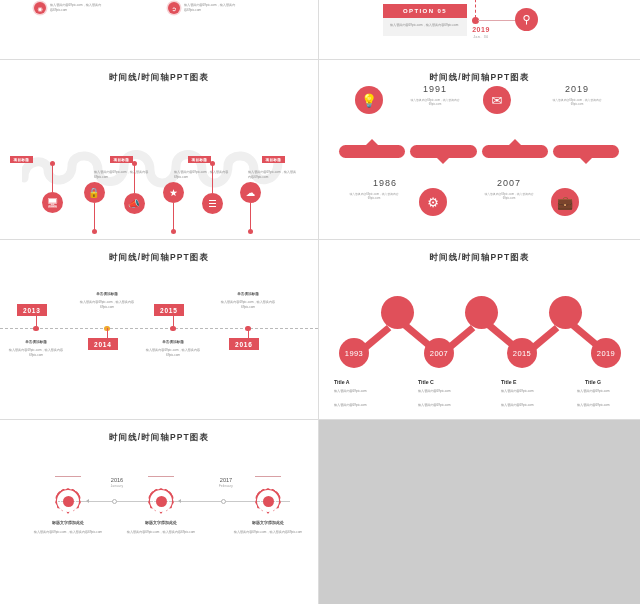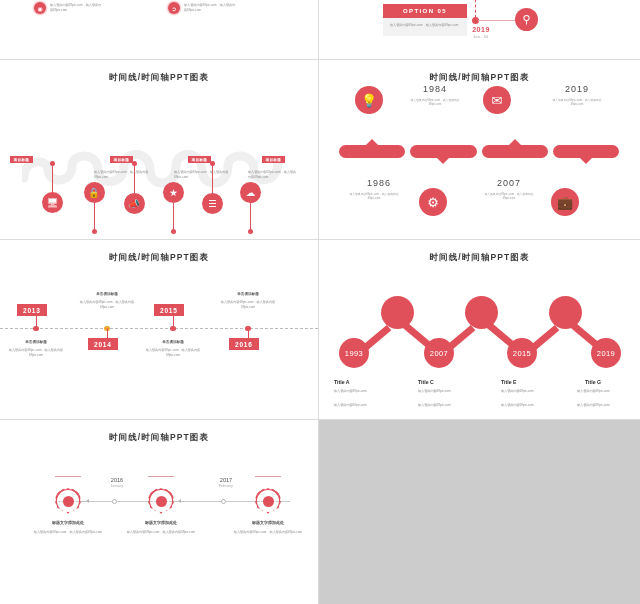--- a/index.html
+++ b/index.html
@@ -240,28 +240,28 @@
         </div>
       <div class="bar">
           <span class="tri-up"></span>
         </div>
       <div class="bar">
           <span class="tri-dn"></span>
         </div>
     </div>
 
     <div class="b-icon" style="left:36px; top:26px;">💡</div>
-    <div class="b-year" style="left:86px; top:24px;">1984</div>
+    <div class="b-year" style="left:86px; top:24px;">1991</div>
     <div class="b-txt tiny" style="left:90px; top:38px;">输入替换内容69pic.com，输入替换内容69pic.com</div>
 
     <div class="b-icon" style="left:164px; top:26px;">✉</div>
     <div class="b-year" style="left:228px; top:24px;">2019</div>
     <div class="b-txt tiny" style="left:232px; top:38px;">输入替换内容69pic.com，输入替换内容69pic.com</div>
 
-    <div class="b-year" style="left:30px; top:118px;">1986</div>
+    <div class="b-year" style="left:36px; top:118px;">1986</div>
     <div class="b-txt tiny" style="left:29px; top:132px;">输入替换内容69pic.com，输入替换内容69pic.com</div>
     <div class="b-icon" style="left:100px; top:128px;">⚙</div>
 
     <div class="b-year" style="left:160px; top:118px;">2007</div>
     <div class="b-txt tiny" style="left:164px; top:132px;">输入替换内容69pic.com，输入替换内容69pic.com</div>
     <div class="b-icon" style="left:232px; top:128px;">💼</div>
   </div>
 
   <div class="hline" style="grid-column:1/4;"></div>
 

